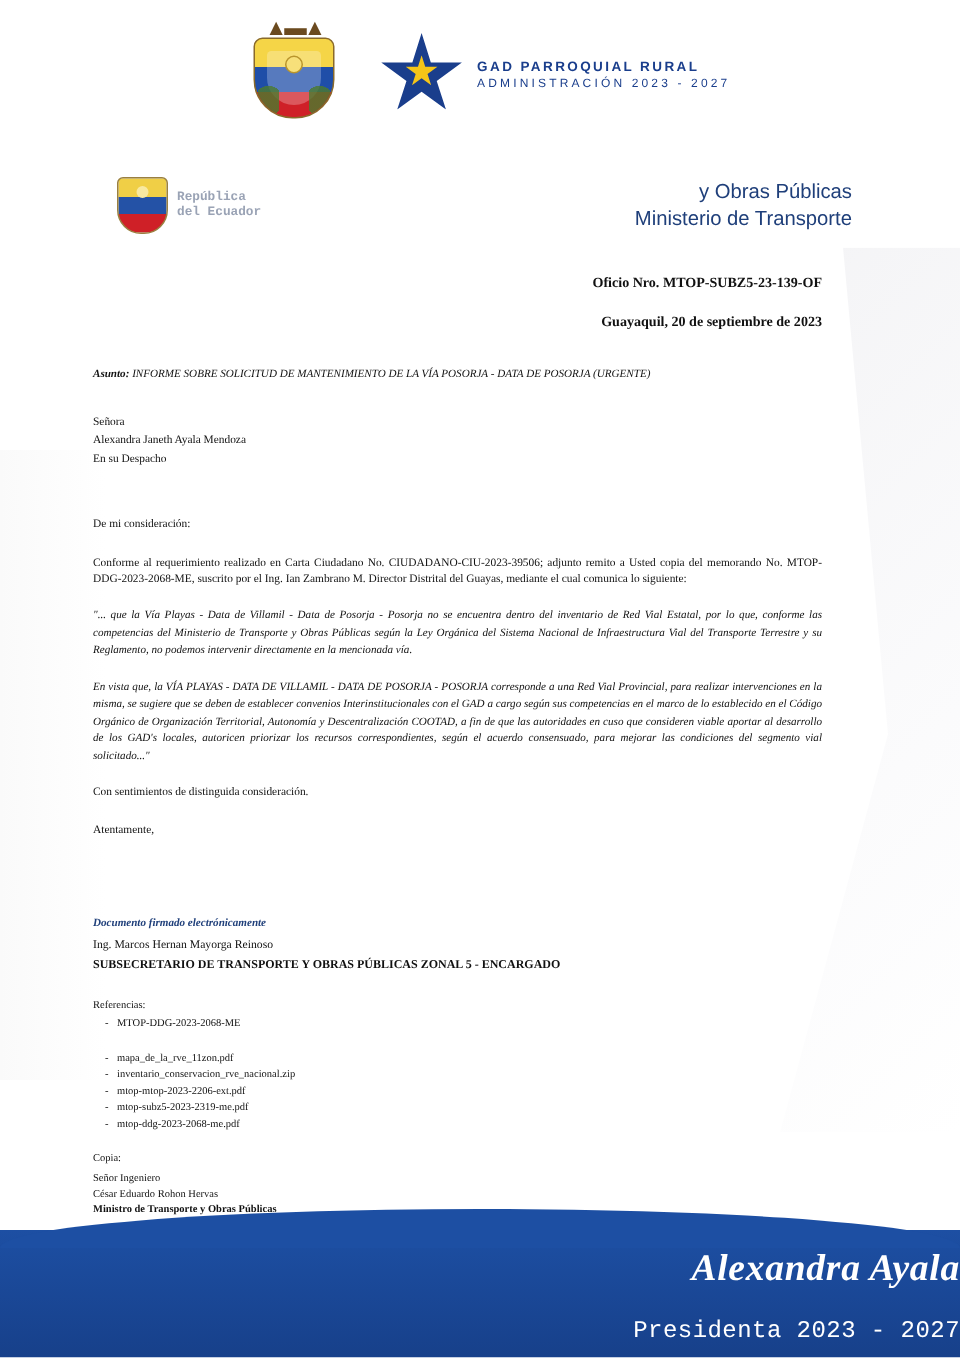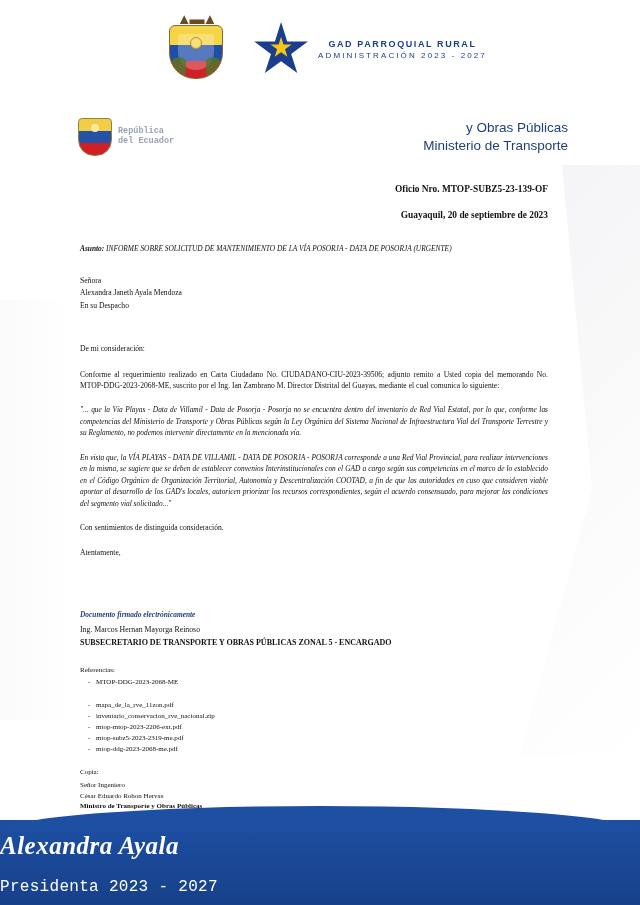--- a/index.html
+++ b/index.html
@@ -65,21 +65,21 @@
     background: #f7e07a; border: 1px solid #b9942c;
   }
   .shield-laurel-l, .shield-laurel-r {
     position: absolute; top: 18px; width: 14px; height: 46px;
     background: radial-gradient(circle at 50% 50%, #4b7a2e 0%, #4b7a2e 40%, transparent 41%);
     opacity: .8;
   }
   .shield-laurel-l { left: 2px; }
   .shield-laurel-r { right: 2px; }
 
-  .posorja-logo { display: flex; align-items: center; gap: 9px; text-align: center; }
+  .posorja-logo { display: flex; align-items: center; gap: 9px; }
   .star-badge {
     width: 56px; height: 56px;
     background: #1a3e8c;
     clip-path: polygon(50% 0%, 61% 35%, 98% 35%, 68% 57%, 79% 91%, 50% 70%, 21% 91%, 32% 57%, 2% 35%, 39% 35%);
     position: relative;
   }
   .star-inner {
     position: absolute; left: 50%; top: 46%; transform: translate(-50%,-50%);
     width: 22px; height: 22px; background: #f5c518;
     clip-path: polygon(50% 0%, 61% 35%, 98% 35%, 68% 57%, 79% 91%, 50% 70%, 21% 91%, 32% 57%, 2% 35%, 39% 35%);
@@ -128,21 +128,21 @@
     color: #1f3f7a;
     font-size: 13.5px;
     line-height: 1.35;
     font-weight: normal;
   }
 
   
   .doc {
     position: relative;
     z-index: 2;
-    padding: 26px 92px 0 80px;
+    padding: 26px 92px 0 62px;
     font-size: 7.6px;
     line-height: 1.5;
     text-align: justify;
   }
   .oficio {
     text-align: right;
     font-weight: bold;
     font-size: 9.4px;
     margin-bottom: 12px;
   }
@@ -221,21 +221,21 @@
   .gob-div { width: 1px; height: 26px; background: #b9c1d1; }
   .gob-right { font-family: "Liberation Sans", sans-serif; font-size: 9px; color: #1f3f7a; line-height: 1.2; }
 
   
   .bottom-banner {
     position: absolute;
     left: 0; bottom: 0;
     width: 640px; height: 85px;
     background: linear-gradient(180deg, #1d4fa3 0%, #17408a 100%);
     color: #fff;
-    text-align: left;
+    text-align: right;
     z-index: 3;
   }
   .bottom-banner::before {
     content: "";
     position: absolute; left: 0; top: -14px; width: 100%; height: 26px;
     background: #1d4fa3;
     border-radius: 50% 50% 0 0 / 100% 100% 0 0;
   }
   .bb-inner { position: relative; z-index: 2; padding-top: 12px; }
   .bb-name {

